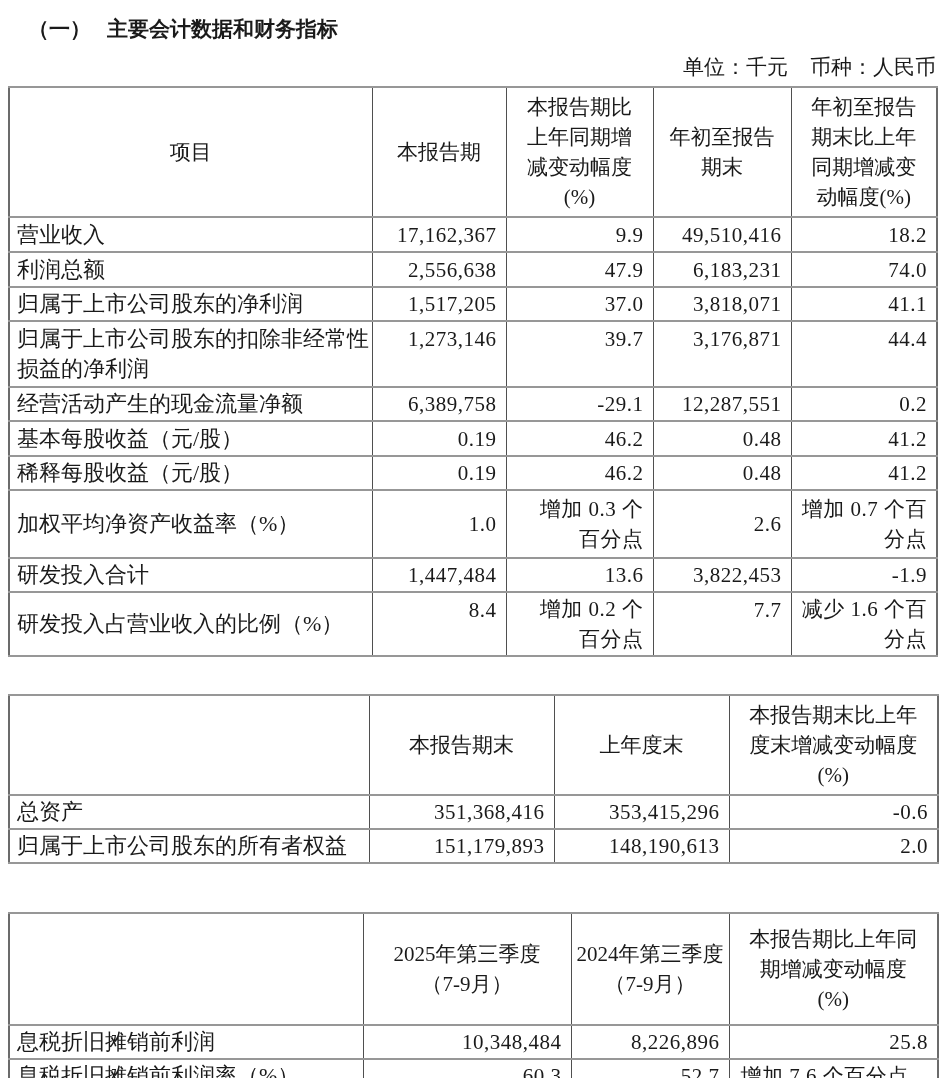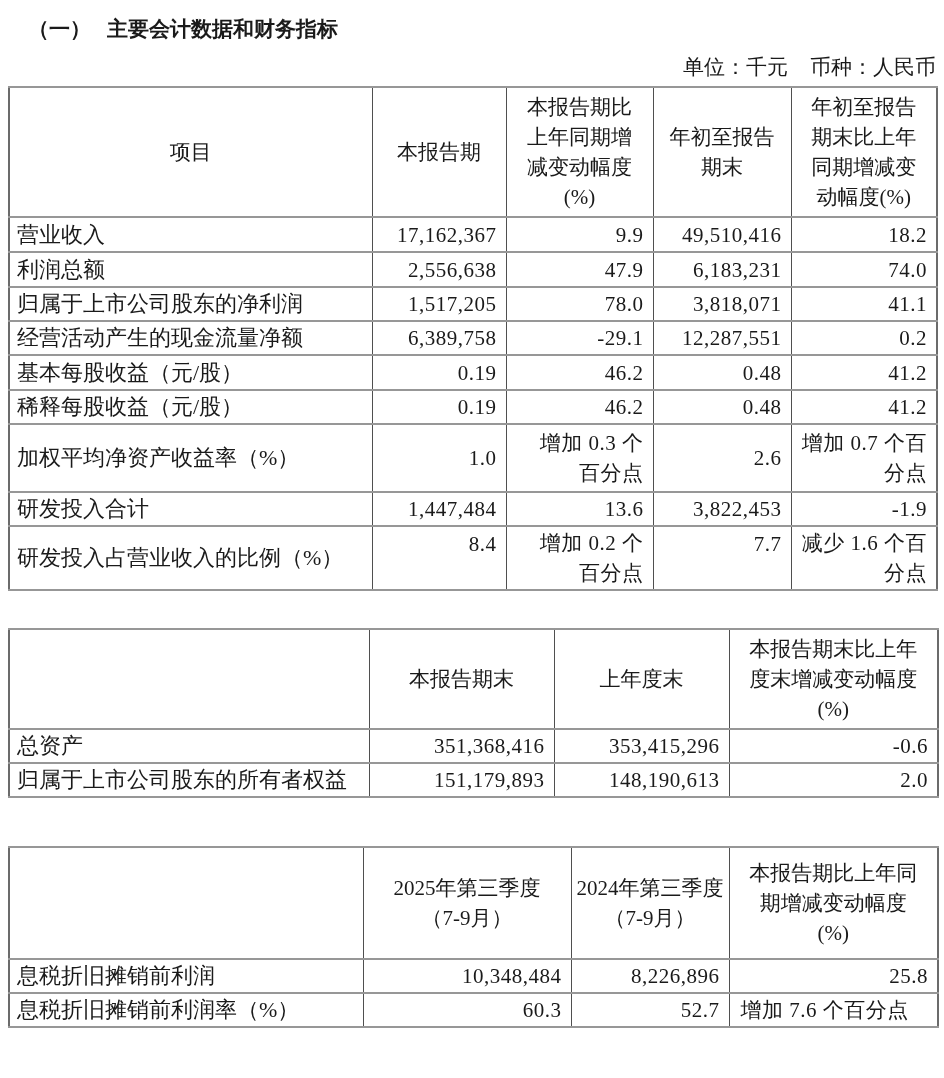--- a/index.html
+++ b/index.html
@@ -88,23 +88,30 @@
       <tr style="height: 35px;">
         <td class="lbl">利润总额</td>
         <td class="val">2,556,638</td>
         <td class="val">47.9</td>
         <td class="val">6,183,231</td>
         <td class="val">74.0</td>
       </tr>
       <tr style="height: 34px;">
         <td class="lbl">归属于上市公司股东的净利润</td>
         <td class="val">1,517,205</td>
-        <td class="val">78.0</td>
+        <td class="val">37.0</td>
         <td class="val">3,818,071</td>
         <td class="val">41.1</td>
+      </tr>
+      <tr style="height: 66px;">
+        <td class="lbl">归属于上市公司股东的扣除非经常性损益的净利润</td>
+        <td class="val va-top">1,273,146</td>
+        <td class="val va-top">39.7</td>
+        <td class="val va-top">3,176,871</td>
+        <td class="val va-top">44.4</td>
       </tr>
       <tr style="height: 34px;">
         <td class="lbl">经营活动产生的现金流量净额</td>
         <td class="val">6,389,758</td>
         <td class="val">-29.1</td>
         <td class="val">12,287,551</td>
         <td class="val">0.2</td>
       </tr>
       <tr style="height: 35px; padding-left: 43px;">
         <td class="lbl">基本每股收益（元/股）</td>

